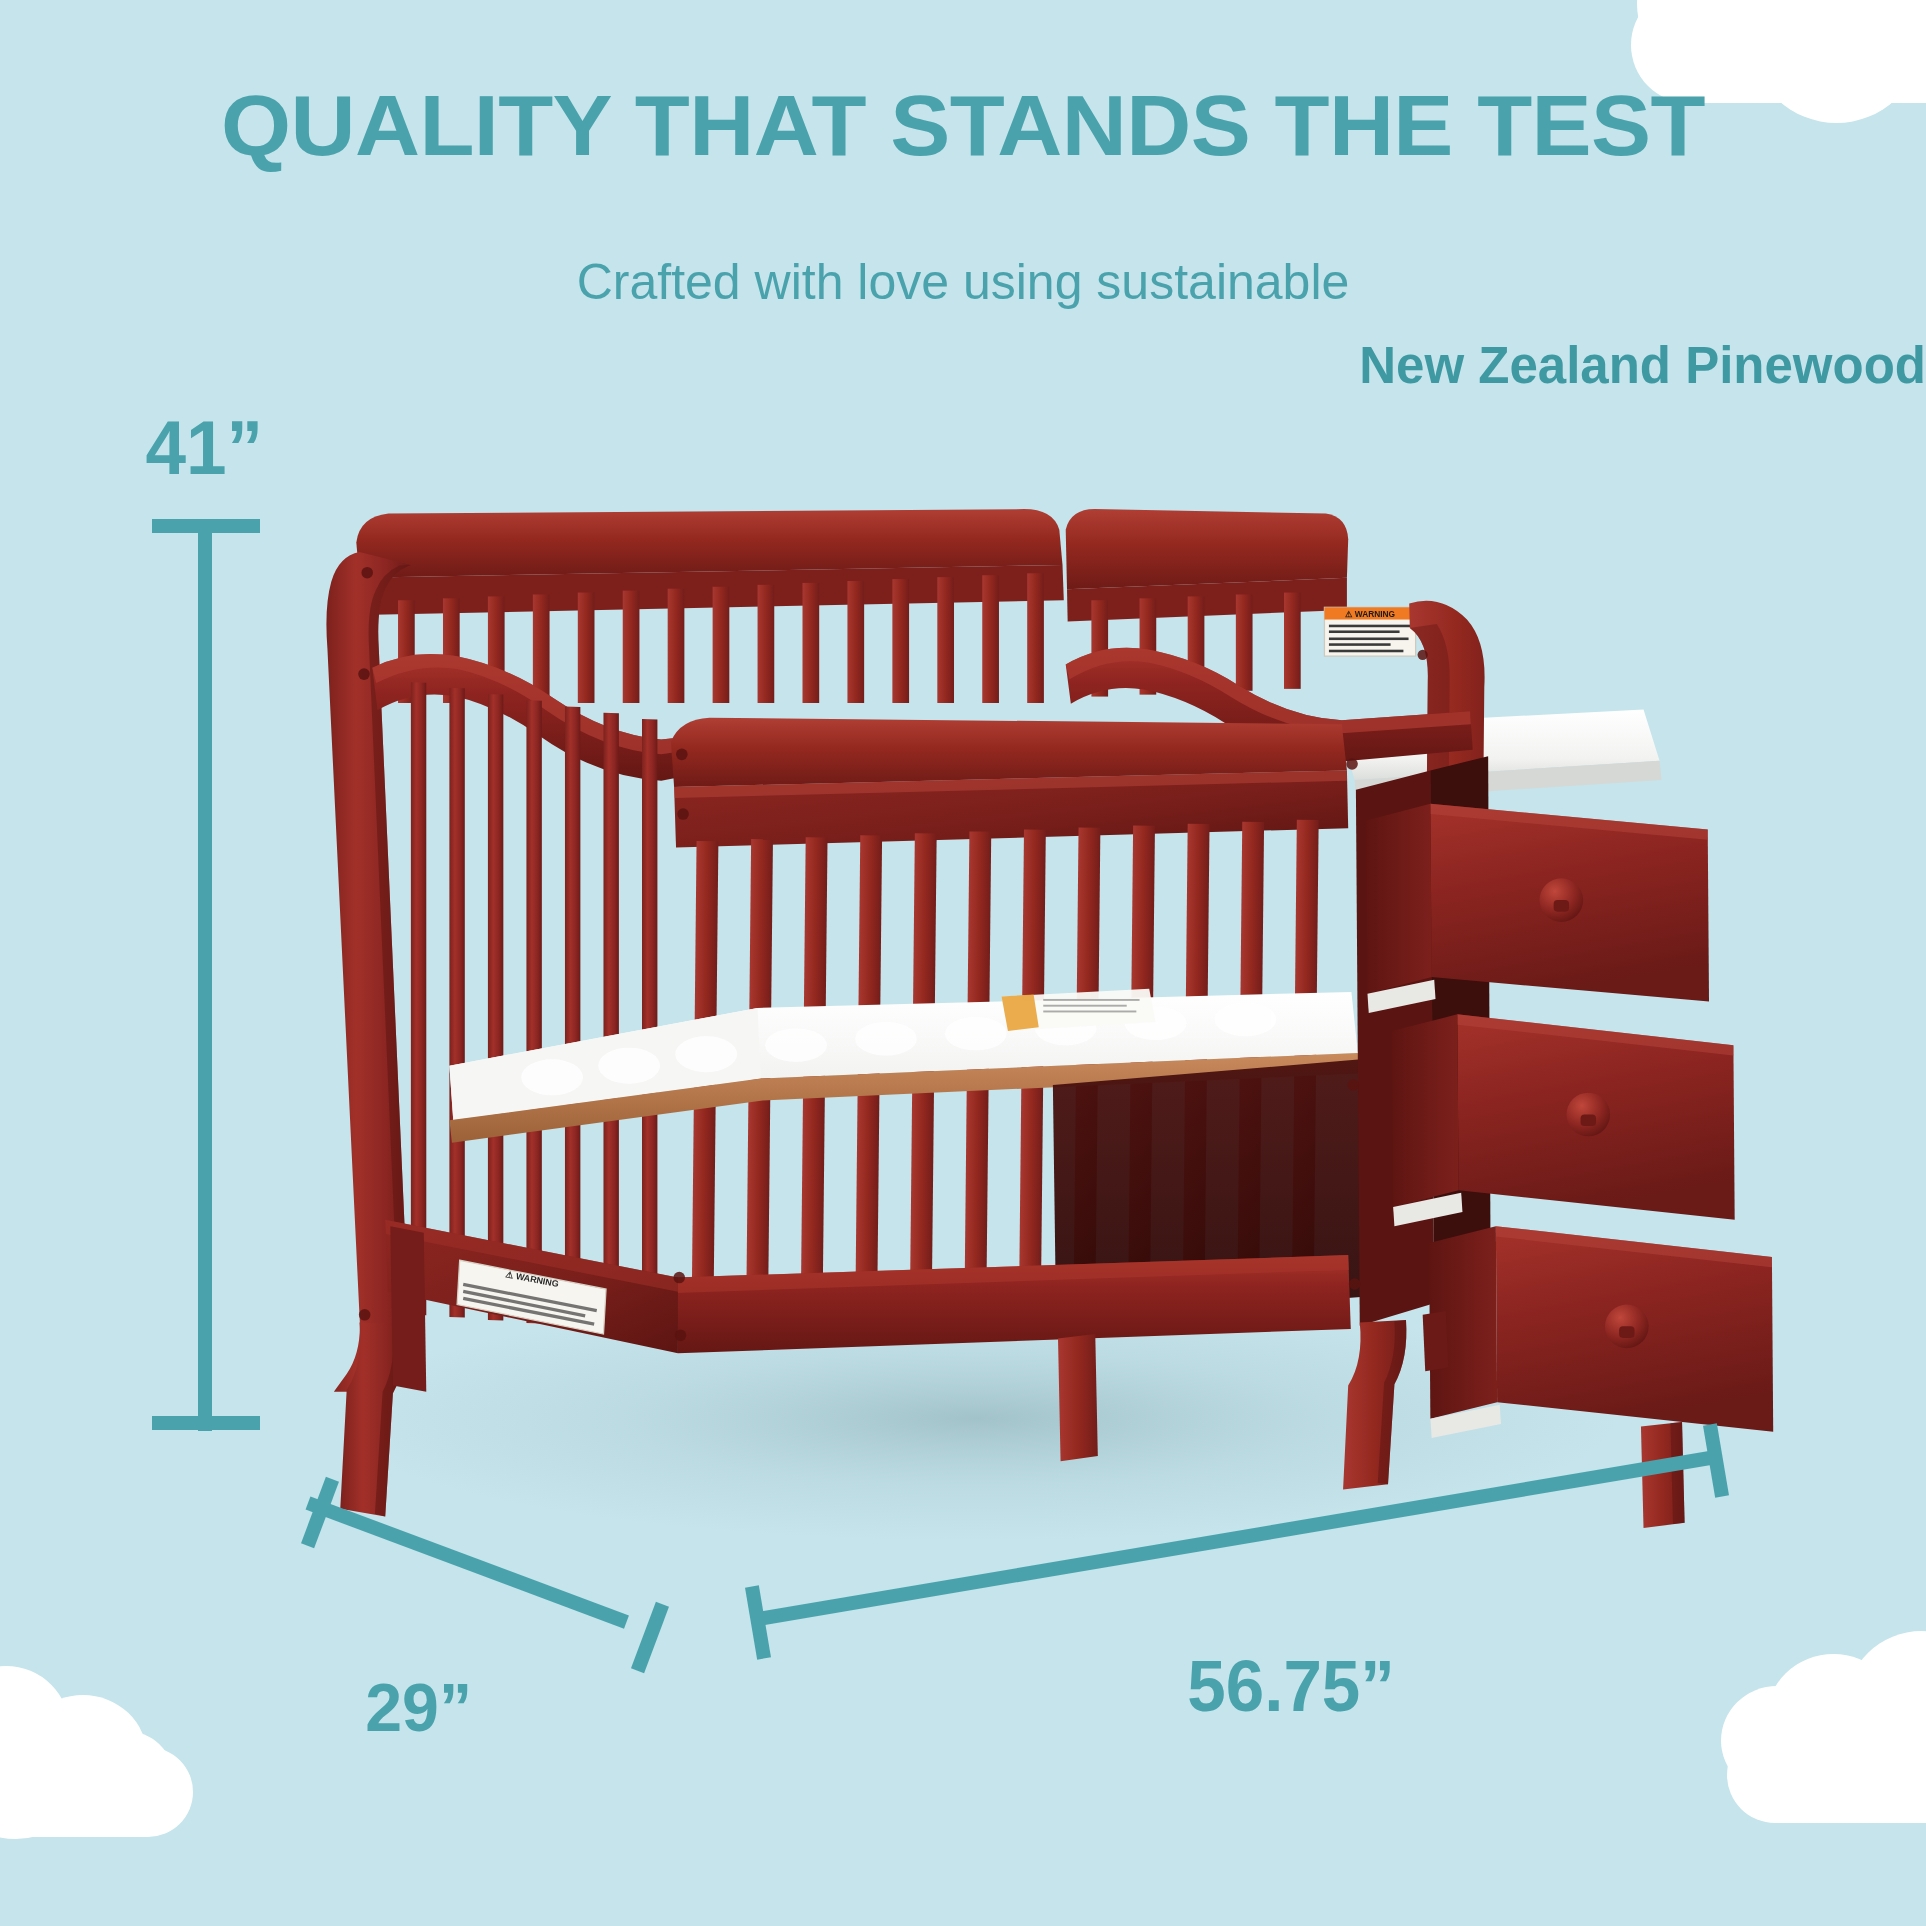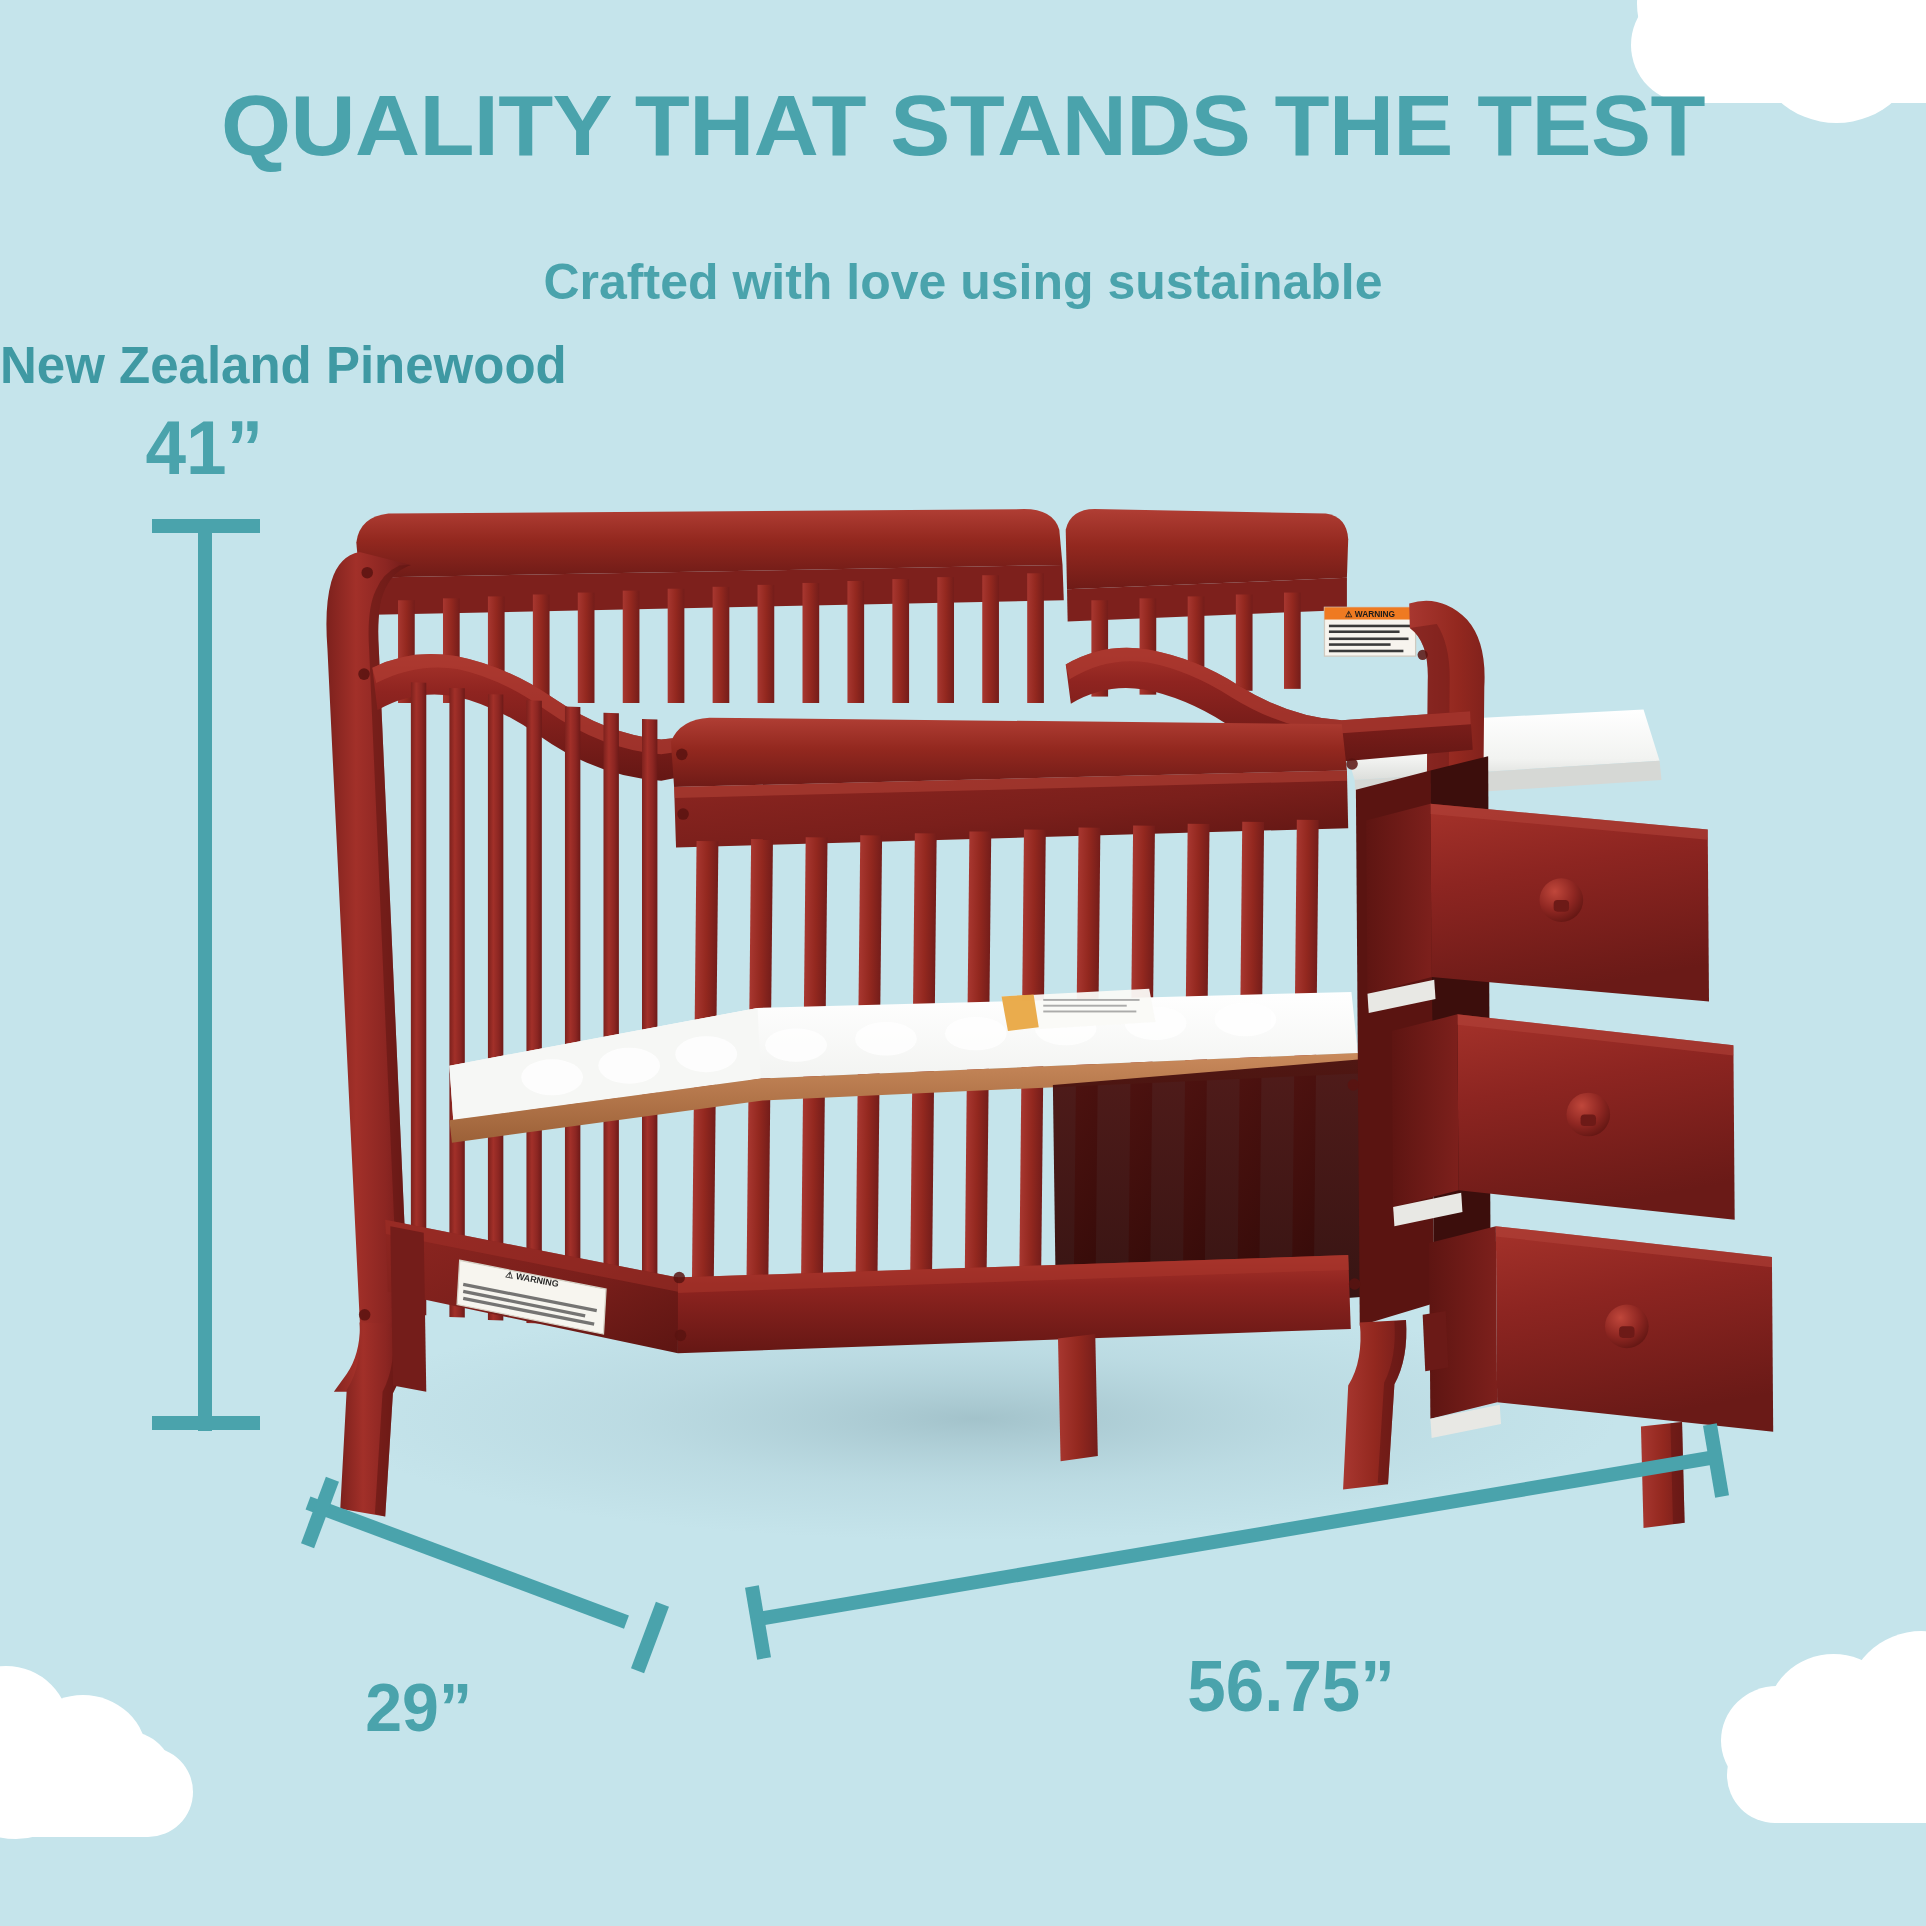--- a/index.html
+++ b/index.html
@@ -26,25 +26,25 @@
     font-size:85px;
     letter-spacing:-0.6px;
     transform:scaleX(1.06);
     line-height:1.0;
     white-space:nowrap;
   }
   .sub1{
     position:absolute;left:0;right:0;top:257px;
     text-align:center;color:#4aa3ac;
     font-family:"Liberation Sans Narrow","Liberation Sans",sans-serif;
-    font-weight:bold;font-size:50px;line-height:1.0;
+    font-weight:normal;font-size:50px;line-height:1.0;
   }
   .sub2{
     position:absolute;left:0;right:0;top:340px;
-    text-align:left;color:#3f99a3;
+    text-align:right;color:#3f99a3;
     font-family:"Liberation Sans Narrow","Liberation Sans",sans-serif;
     font-weight:bold;font-size:51px;line-height:1.0;
   }
 
   
   .dim-label{
     position:absolute;color:#4aa3ac;
     font-family:"Liberation Sans Narrow","Liberation Sans",sans-serif;
     font-weight:bold;line-height:1;
     white-space:nowrap;

